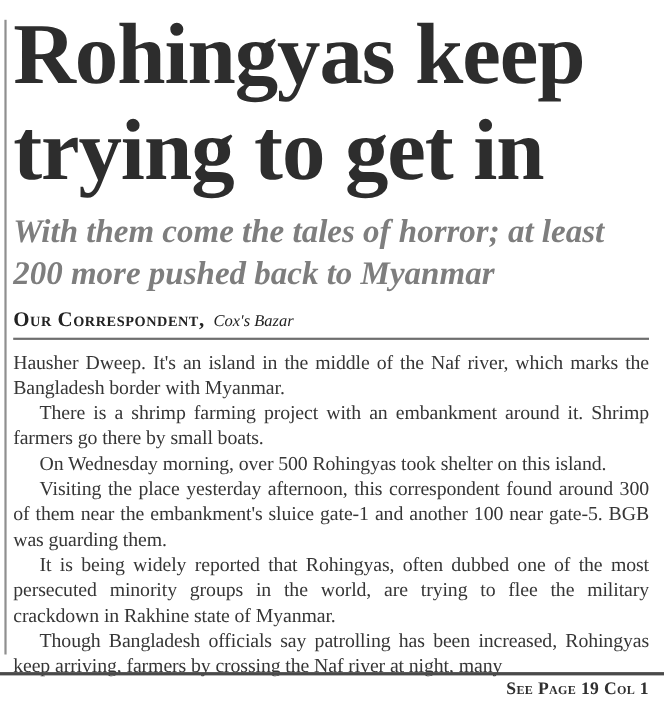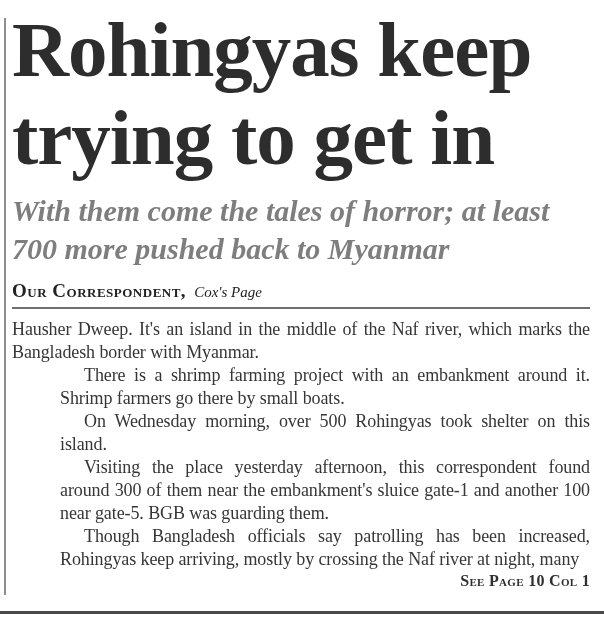--- a/index.html
+++ b/index.html
@@ -72,21 +72,20 @@
     line-height: 23px;
     letter-spacing: -0.1px;
     text-align: justify;
     color: #363636;
   }
   .body-text p {
     margin: 0;
   }
   .body-text p + p {
     text-indent: 24px;
-    margin-left: 48px;
   }
   .continuation {
     text-align: right;
     font-variant: small-caps;
     font-weight: 700;
     font-size: 16px;
     letter-spacing: 0.3px;
     color: #2f2f2f;
     margin-top: 1px;
   }
@@ -101,34 +100,35 @@
 </style>
 </head>
 <body>
 
 <div class="clipping">
   <div class="left-rule"></div>
 
   <div class="content">
     <h1 class="headline">Rohingyas keep trying to get in</h1>
 
-    <h2 class="subheadline">With them come the tales of horror; at least 700 more pushed back to Myanmar</h2>
+    <h2 class="subheadline">With them come the tales of horror; at least 200 more pushed back to Myanmar</h2>
 
     <div class="byline">
       <span class="author">Our Correspondent,</span>
-      <span class="location">Cox's Page</span>
+      <span class="location">Cox's Bazar</span>
     </div>
 
     <div class="byline-divider"></div>
 
     <div class="body-text">
       <p>Hausher Dweep. It's an island in the middle of the Naf river, which marks the Bangladesh border with Myanmar.</p>
       <p>There is a shrimp farming project with an embankment around it. Shrimp farmers go there by small boats.</p>
       <p>On Wednesday morning, over 500 Rohingyas took shelter on this island.</p>
       <p>Visiting the place yesterday afternoon, this correspondent found around 300 of them near the embankment's sluice gate-1 and another 100 near gate-5. BGB was guarding them.</p>
-      <p>Though Bangladesh officials say patrolling has been increased, Rohingyas keep arriving, mostly by crossing the Naf river at night, many</p>
+      <p>It is being widely reported that Rohingyas, often dubbed one of the most persecuted minority groups in the world, are trying to flee the military crackdown in Rakhine state of Myanmar.</p>
+      <p>Though Bangladesh officials say patrolling has been increased, Rohingyas keep arriving, farmers by crossing the Naf river at night, many</p>
     </div>
 
-    <div class="continuation">See Page 10 Col 1</div>
+    <div class="continuation">See Page 19 Col 1</div>
   </div>
 
   <div class="bottom-rule"></div>
 </div>
 
 </body></html>

